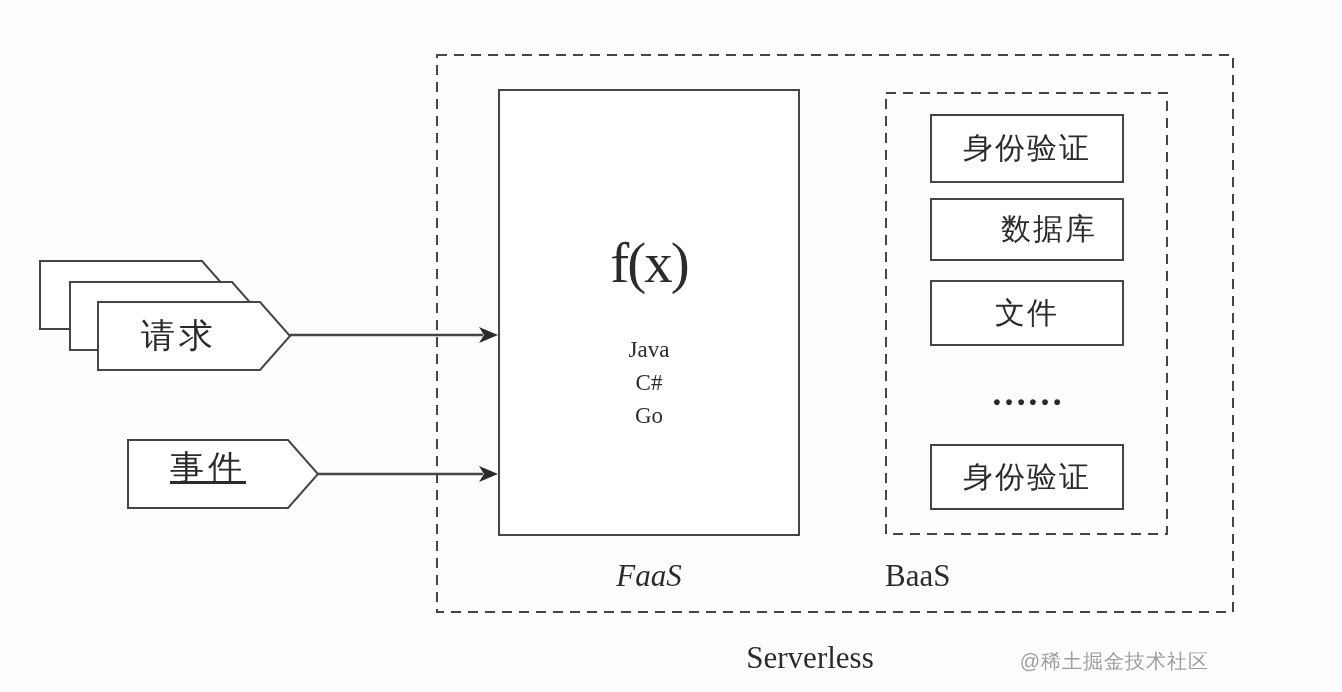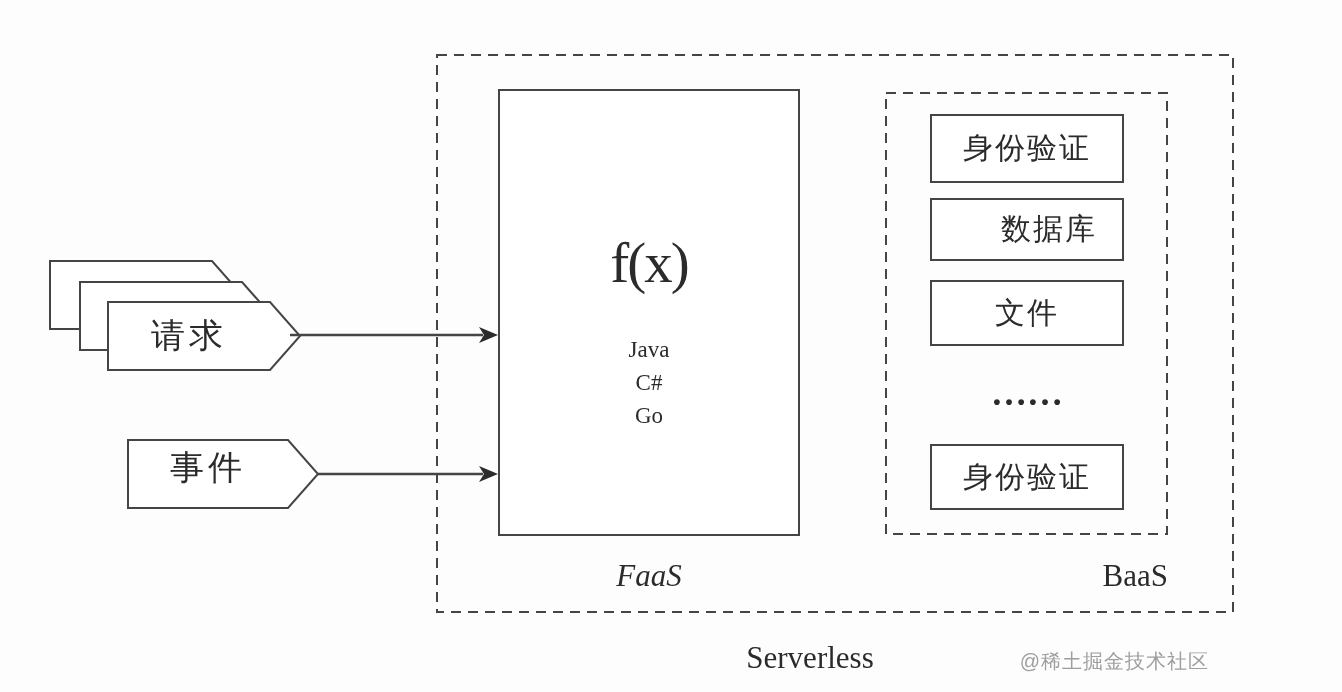--- a/index.html
+++ b/index.html
@@ -56,32 +56,32 @@
   .s3{top:188px;}
   .s5{top:352px;}
   .ellipsis{
     position:absolute;left:45px;top:284px;width:194px;height:34px;
     line-height:34px;text-align:center;
     font-size:36px;font-weight:bold;letter-spacing:0px;
   }
 
   
   .faas-label{left:498px;top:558px;width:302px;text-align:center;font-size:31px;font-style:italic;}
-  .baas-label{left:885px;top:558px;width:283px;text-align:right;font-size:31px;}
+  .baas-label{left:885px;top:558px;width:283px;text-align:left;font-size:31px;}
   .serverless-label{left:660px;top:640px;width:300px;text-align:center;font-size:31px;}
 
   
-  .request-stack{left:48px;top:258px;width:256px;height:114px;}
+  .request-stack{left:38px;top:258px;width:256px;height:114px;}
   .event-shape{left:126px;top:438px;width:200px;height:72px;}
   .shape-label{
     position:absolute;display:flex;align-items:center;justify-content:center;
     font-size:34px;letter-spacing:4px;color:var(--text);
   }
   .request-stack .shape-label{left:60px;top:44px;width:162px;height:68px;}
-  .event-shape .shape-label{left:2px;top:2px;width:160px;height:56px;}
+  .event-shape .shape-label{left:2px;top:2px;width:160px;height:56px;text-decoration:underline;}
   .pent{stroke:var(--line);stroke-width:2;fill:var(--shape_fill);}
   .dash{stroke:var(--line);stroke-width:2;fill:none;}
   .arrow-line{stroke:var(--line);stroke-width:2.4;}
   .arrow-head{fill:var(--text);stroke:none;}
   .arrows{left:0;top:0;pointer-events:none;}
 
   .watermark{
     right:133px;top:648px;
     font-family:"Liberation Sans","DejaVu Sans",sans-serif;
     font-size:20px;letter-spacing:1px;

